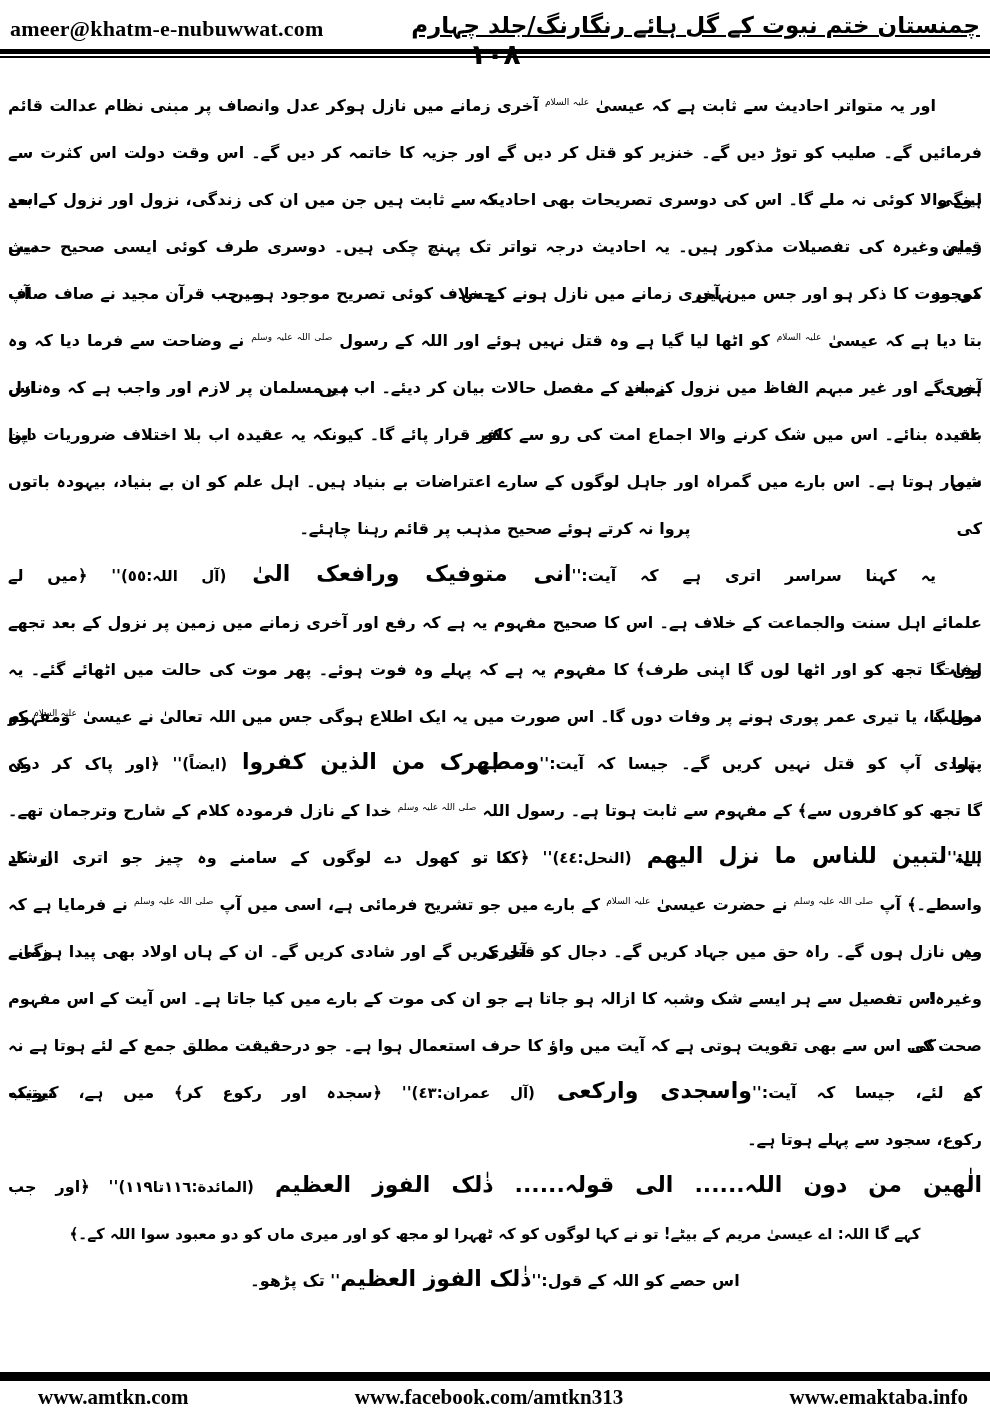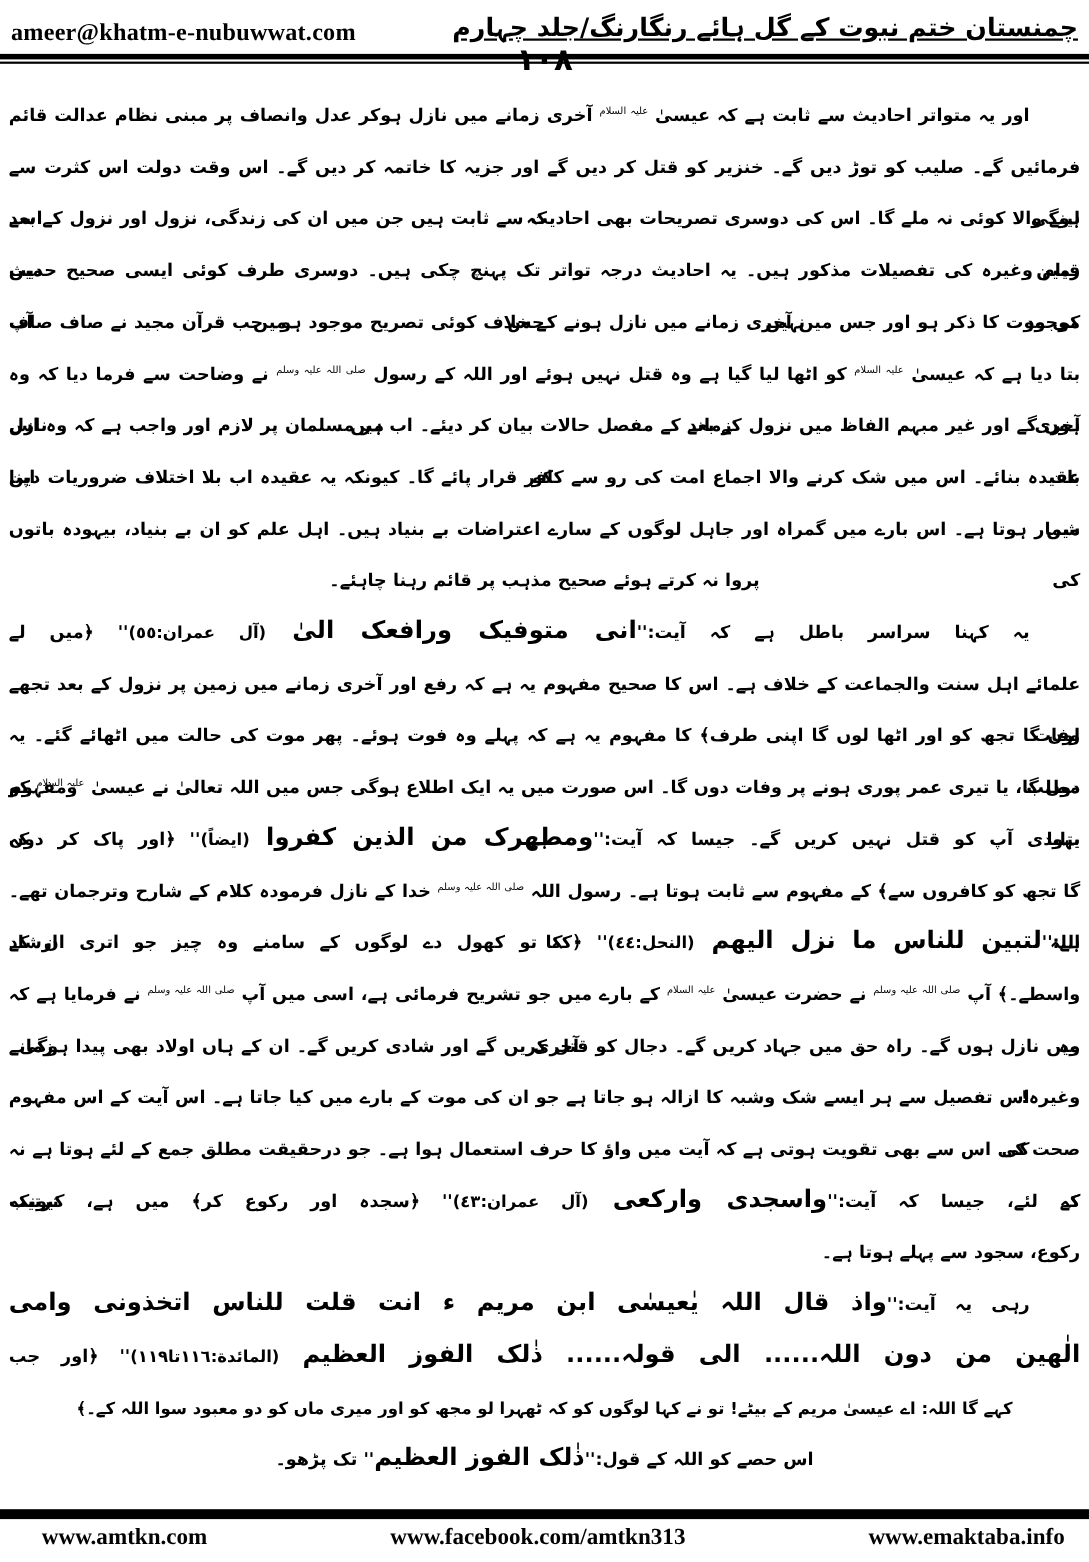--- a/index.html
+++ b/index.html
@@ -85,34 +85,33 @@
       <div class="line indent"><span class="seg-urdu">اور یہ متواتر احادیث سے ثابت ہے کہ عیسیٰ </span><span class="seg-honorific">علیہ السلام</span><span class="seg-urdu"> آخری زمانے میں نازل ہوکر عدل وانصاف پر مبنی نظام عدالت قائم</span></div>
       <div class="line justify"><span class="seg-urdu">فرمائیں گے۔ صلیب کو توڑ دیں گے۔ خنزیر کو قتل کر دیں گے اور جزیہ کا خاتمہ کر دیں گے۔ اس وقت دولت اس کثرت سے ہوگی کہ اسے</span></div>
       <div class="line justify"><span class="seg-urdu">لینے والا کوئی نہ ملے گا۔ اس کی دوسری تصریحات بھی احادیث سے ثابت ہیں جن میں ان کی زندگی، نزول اور نزول کے بعد زمین میں</span></div>
       <div class="line justify"><span class="seg-urdu">قیام وغیرہ کی تفصیلات مذکور ہیں۔ یہ احادیث درجہ تواتر تک پہنچ چکی ہیں۔ دوسری طرف کوئی ایسی صحیح حدیث موجود نہیں جس میں آپ</span></div>
       <div class="line justify"><span class="seg-urdu">کی موت کا ذکر ہو اور جس میں آخری زمانے میں نازل ہونے کے خلاف کوئی تصریح موجود ہو۔ جب قرآن مجید نے صاف صاف</span></div>
       <div class="line justify"><span class="seg-urdu">بتا دیا ہے کہ عیسیٰ </span><span class="seg-honorific">علیہ السلام</span><span class="seg-urdu"> کو اٹھا لیا گیا ہے وہ قتل نہیں ہوئے اور اللہ کے رسول </span><span class="seg-honorific">صلی اللہ علیہ وسلم</span><span class="seg-urdu"> نے وضاحت سے فرما دیا کہ وہ آخری زمانے میں نازل</span></div>
       <div class="line justify"><span class="seg-urdu">ہوں گے اور غیر مبہم الفاظ میں نزول کے بعد کے مفصل حالات بیان کر دیئے۔ اب ہر مسلمان پر لازم اور واجب ہے کہ وہ اس بات کو اپنا</span></div>
       <div class="line justify"><span class="seg-urdu">عقیدہ بنائے۔ اس میں شک کرنے والا اجماع امت کی رو سے کافر قرار پائے گا۔ کیونکہ یہ عقیدہ اب بلا اختلاف ضروریات دین میں</span></div>
       <div class="line justify"><span class="seg-urdu">شمار ہوتا ہے۔ اس بارے میں گمراہ اور جاہل لوگوں کے سارے اعتراضات بے بنیاد ہیں۔ اہل علم کو ان بے بنیاد، بیہودہ باتوں کی</span></div>
       <div class="line center"><span class="seg-urdu">پروا نہ کرتے ہوئے صحیح مذہب پر قائم رہنا چاہئے۔</span></div>
-      <div class="line indent"><span class="seg-urdu">یہ کہنا سراسر باطل ہے کہ آیت:''</span><span class="seg-arabic">انی متوفیک ورافعک الیٰ </span><span class="seg-ref">(آل عمران:٥٥)</span><span class="seg-urdu">'' ﴿میں لے</span></div>
+      <div class="line indent"><span class="seg-urdu">یہ کہنا سراسر اتری ہے کہ آیت:''</span><span class="seg-arabic">انی متوفیک ورافعک الیٰ </span><span class="seg-ref">(آل اللہ:٥٥)</span><span class="seg-urdu">'' ﴿میں لے</span></div>
       <div class="line justify"><span class="seg-urdu">علمائے اہل سنت والجماعت کے خلاف ہے۔ اس کا صحیح مفہوم یہ ہے کہ رفع اور آخری زمانے میں زمین پر نزول کے بعد تجھے وفات</span></div>
       <div class="line justify"><span class="seg-urdu">لوں گا تجھ کو اور اٹھا لوں گا اپنی طرف﴾ کا مفہوم یہ ہے کہ پہلے وہ فوت ہوئے۔ پھر موت کی حالت میں اٹھائے گئے۔ یہ مطلب ومفہوم</span></div>
       <div class="line justify"><span class="seg-urdu">دوں گا، یا تیری عمر پوری ہونے پر وفات دوں گا۔ اس صورت میں یہ ایک اطلاع ہوگی جس میں اللہ تعالیٰ نے عیسیٰ </span><span class="seg-honorific">علیہ السلام</span><span class="seg-urdu"> کو بتایا ہے کہ</span></div>
       <div class="line justify"><span class="seg-urdu">یہودی آپ کو قتل نہیں کریں گے۔ جیسا کہ آیت:''</span><span class="seg-arabic">ومطھرک من الذین کفروا </span><span class="seg-ref">(ایضاً)</span><span class="seg-urdu">'' ﴿اور پاک کر دوں</span></div>
       <div class="line justify"><span class="seg-urdu">گا تجھ کو کافروں سے﴾ کے مفہوم سے ثابت ہوتا ہے۔ رسول اللہ </span><span class="seg-honorific">صلی اللہ علیہ وسلم</span><span class="seg-urdu"> خدا کے نازل فرمودہ کلام کے شارح وترجمان تھے۔ اللہ کا ارشاد</span></div>
       <div class="line justify"><span class="seg-urdu">ہے:''</span><span class="seg-arabic">لتبین للناس ما نزل الیھم </span><span class="seg-ref">(النحل:٤٤)</span><span class="seg-urdu">'' ﴿کہ تو کھول دے لوگوں کے سامنے وہ چیز جو اتری ان کے</span></div>
       <div class="line justify"><span class="seg-urdu">واسطے۔﴾ آپ </span><span class="seg-honorific">صلی اللہ علیہ وسلم</span><span class="seg-urdu"> نے حضرت عیسیٰ </span><span class="seg-honorific">علیہ السلام</span><span class="seg-urdu"> کے بارے میں جو تشریح فرمائی ہے، اسی میں آپ </span><span class="seg-honorific">صلی اللہ علیہ وسلم</span><span class="seg-urdu"> نے فرمایا ہے کہ وہ آخری زمانے</span></div>
       <div class="line justify"><span class="seg-urdu">میں نازل ہوں گے۔ راہ حق میں جہاد کریں گے۔ دجال کو قتل کریں گے اور شادی کریں گے۔ ان کے ہاں اولاد بھی پیدا ہوگی۔ وغیرہ!</span></div>
       <div class="line indent"><span class="seg-urdu">اس تفصیل سے ہر ایسے شک وشبہ کا ازالہ ہو جاتا ہے جو ان کی موت کے بارے میں کیا جاتا ہے۔ اس آیت کے اس مفہوم کی</span></div>
       <div class="line justify"><span class="seg-urdu">صحت کی اس سے بھی تقویت ہوتی ہے کہ آیت میں واؤ کا حرف استعمال ہوا ہے۔ جو درحقیقت مطلق جمع کے لئے ہوتا ہے نہ کہ ترتیب</span></div>
       <div class="line justify"><span class="seg-urdu">کے لئے، جیسا کہ آیت:''</span><span class="seg-arabic">واسجدی وارکعی </span><span class="seg-ref">(آل عمران:٤٣)</span><span class="seg-urdu">'' ﴿سجدہ اور رکوع کر﴾ میں ہے، کیونکہ</span></div>
       <div class="line start"><span class="seg-urdu">رکوع، سجود سے پہلے ہوتا ہے۔</span></div>
-      <div class="line indent"><span class="seg-urdu">رہی یہ آیت:''</span><span class="seg-arabic">واذ قال اللہ یٰعیسٰی ابن مریم ء انت قلت للناس اتخذونی وامی</span></div>
       <div class="line justify"><span class="seg-arabic">الٰھین من دون اللہ...... الی قولہ...... ذٰلک الفوز العظیم </span><span class="seg-ref">(المائدة:١١٦تا١١٩)</span><span class="seg-urdu">'' ﴿اور جب</span></div>
       <div class="line center small"><span class="seg-urdu">کہے گا اللہ: اے عیسیٰ مریم کے بیٹے! تو نے کہا لوگوں کو کہ ٹھہرا لو مجھ کو اور میری ماں کو دو معبود سوا اللہ کے۔﴾</span></div>
       <div class="line center"><span class="seg-urdu">اس حصے کو اللہ کے قول:''</span><span class="seg-arabic">ذٰلک الفوز العظیم</span><span class="seg-urdu">'' تک پڑھو۔</span></div>
     </div>
 
   <div class="footer-rule"></div>
 
   <div class="footer">
     <span>www.amtkn.com</span>
     <span>www.facebook.com/amtkn313</span>

